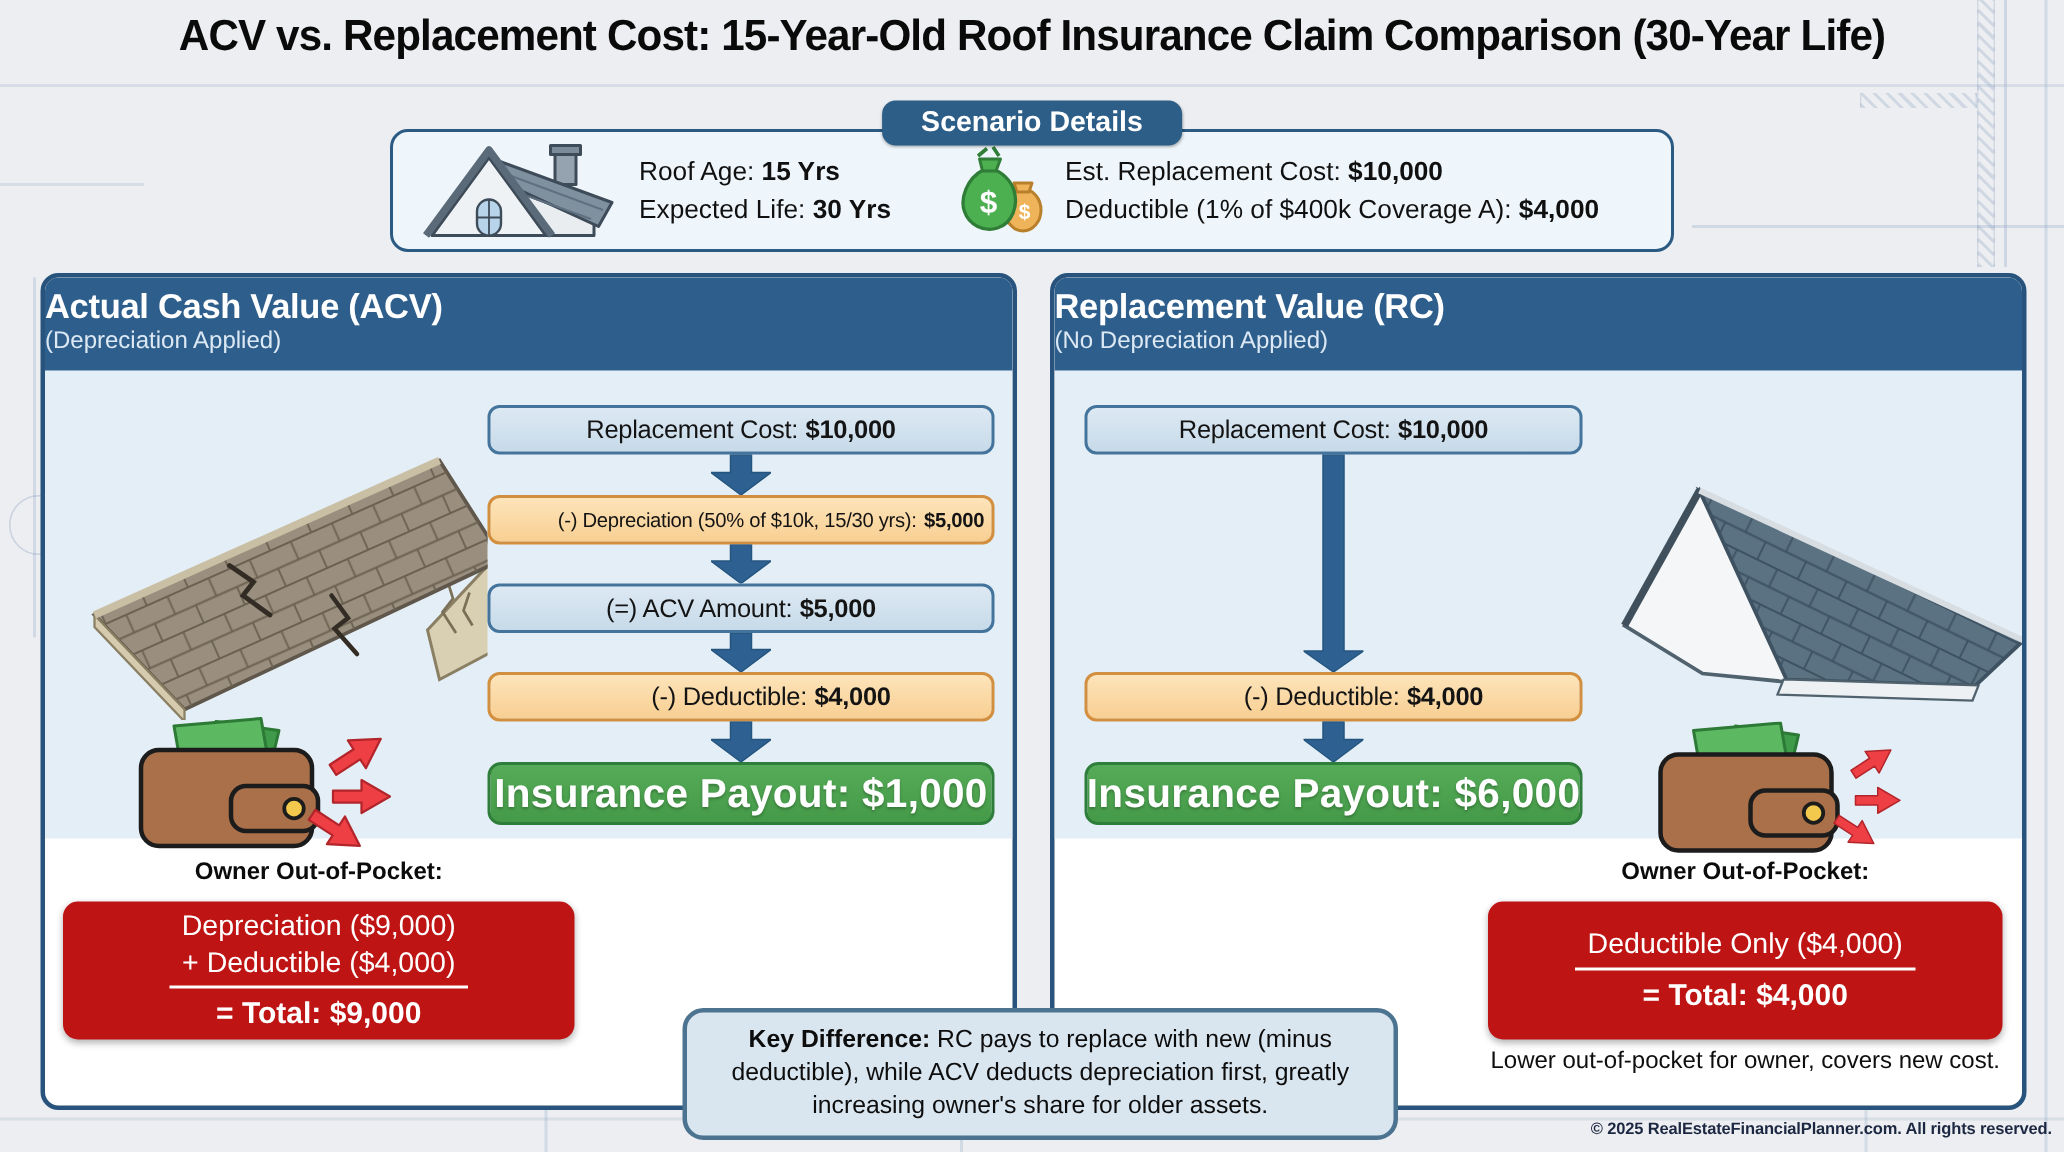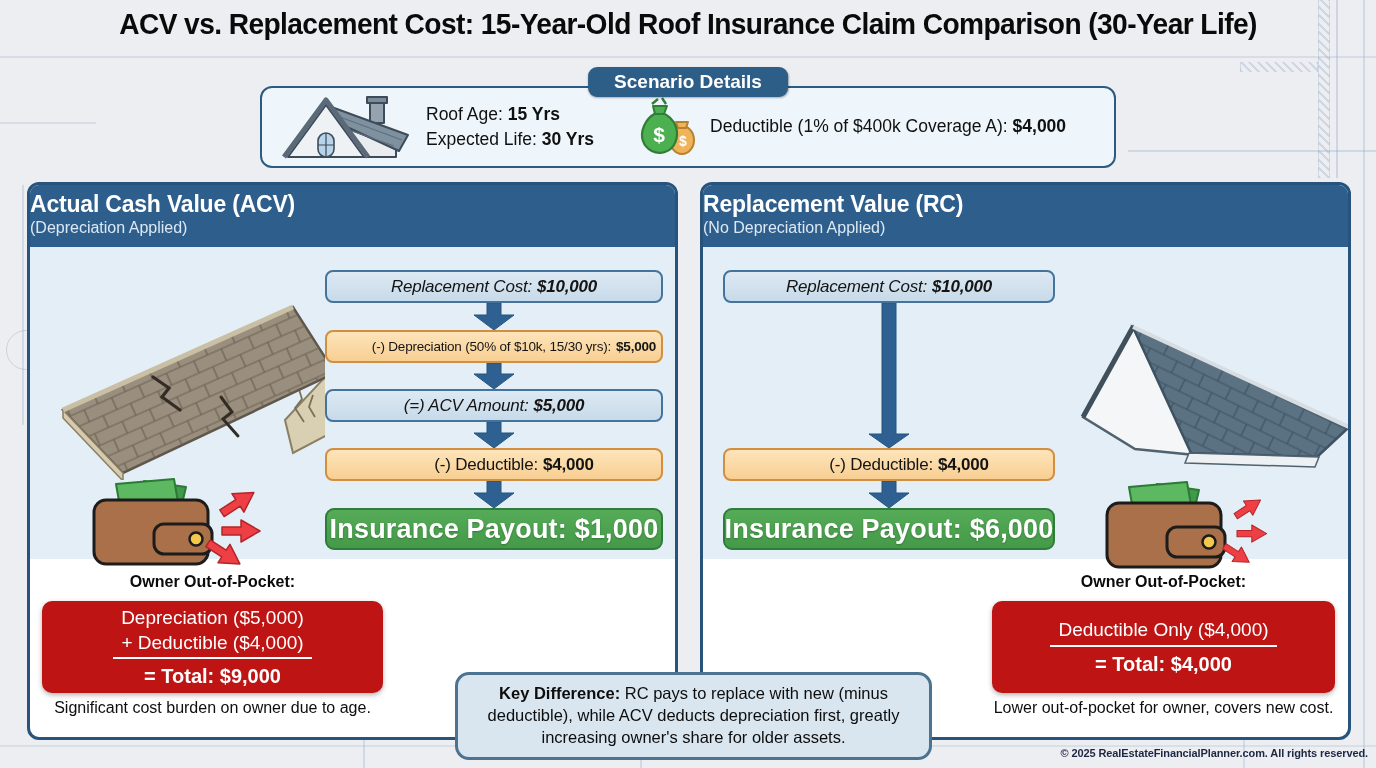--- a/index.html
+++ b/index.html
@@ -35,21 +35,21 @@
     border:3px solid #27537d; border-radius:12px; overflow:hidden; }
   .panel-head { position:absolute; left:0; top:0; width:100%; height:62px;
     background:#2e5f8c; color:#fff; text-align:left; padding-top:6px; }
   .panel-head .t { font-size:23px; font-weight:bold; letter-spacing:-0.2px; }
   .panel-head .s { font-size:16px; color:#dcE8f3; color:#dce8f3; margin-top:1px; }
   .blue-zone { position:absolute; left:0; top:62px; width:100%; height:312px; background:#e4eef6; }
 
   .flow-box { position:absolute; height:33px; border-radius:8px;
     display:flex; align-items:center; justify-content:center; gap:5px;
     font-size:17px; white-space:nowrap; color:#141414; letter-spacing:-0.2px; overflow:hidden; }
-  .fb-blue { background:linear-gradient(#dde9f3,#c7dae9); border:2px solid #44749c;font-style:italic; }
+  .fb-blue { background:linear-gradient(#dde9f3,#c7dae9); border:2px solid #44749c; }
   .fb-orange { background:linear-gradient(#fde4ba,#f8cf92); border:2px solid #d28f3f;padding-left:40px; }
   .fb-small { font-size:13.5px; }
   .flow-box b { font-weight:bold; }
   .payout { position:absolute; height:42px; border-radius:9px;
     background:linear-gradient(#55ab57,#449a48); border:2px solid #2f7d3a;
     color:#fff; font-weight:bold; font-size:27px; letter-spacing:.2px;
     display:flex; align-items:center; justify-content:center; white-space:nowrap;
     text-shadow:0 1px 2px rgba(0,0,0,.25); }
   .arr { position:absolute; width:40px; }
 
@@ -120,20 +120,21 @@
         <polygon points="40,25 52,25 50,31 42,31" fill="#efb45a" stroke="#b9802c" stroke-width="2"></polygon>
         <path d="M20,16 C8,22 4,36 7,44 C10,53 20,58 29,55 C39,52 43,40 40,30 C38,23 31,17 26,16 Z" fill="#4caf50" stroke="#2f7d36" stroke-width="2.2"></path>
         <polygon points="17,9 31,9 28,17 19,17" fill="#4caf50" stroke="#2f7d36" stroke-width="2"></polygon>
         <path d="M16,7 L22,2 M30,7 L26,1" stroke="#2f7d36" stroke-width="2.4" fill="none"></path>
         <text x="23" y="45" text-anchor="middle" font-family="Liberation Sans, sans-serif" font-weight="bold" font-size="21" fill="#ffffff">$</text>
         <text x="47" y="49" text-anchor="middle" font-family="Liberation Sans, sans-serif" font-weight="bold" font-size="14" fill="#ffffff">$</text>
       </g>
     </svg>
 
     <div class="scen-text" style="margin-left:12px;">
+      <div><span>Est. Replacement Cost: </span><b>$10,000</b></div>
       <div><span>Deductible (1% of $400k Coverage A): </span><b>$4,000</b></div>
     </div>
   </div>
 
   <div class="panel" style="left:27px;">
     <div class="blue-zone"></div>
     <div class="panel-head">
       <div class="t">Actual Cash Value (ACV)</div>
       <div class="s">(Depreciation Applied)</div>
     </div>
@@ -204,25 +205,24 @@
         <b>$4,000</b>
     </div>
     <svg class="arr" style="left:444px;top:296px;" width="40" height="27" viewBox="0 0 40 27">
         <polygon points="13,0 27,0 27,12 40,12 20,27 0,12 13,12" fill="#2e6191" stroke="#24557f"></polygon>
       </svg>
 
     <div class="payout" style="left:295px;top:323px;width:338px;">Insurance Payout: $1,000</div>
 
     <div class="oop-heading" style="left:10px;top:388px;width:345px;">Owner Out-of-Pocket:</div>
     <div class="red-box" style="left:12px;top:416px;width:341px;">
-      <div class="line">Depreciation ($5,000)</div>
+      <div class="line">Depreciation ($9,000)</div>
       <div class="line u">+ Deductible ($4,000)</div>
       <div class="total">= Total: $9,000</div>
     </div>
-    <div class="panel-caption" style="left:12px;top:514px;width:341px;">Significant cost burden on owner due to age.</div>
   </div>
 
   <div class="panel" style="left:700px;">
     <div class="blue-zone"></div>
     <div class="panel-head">
       <div class="t">Replacement Value (RC)</div>
       <div class="s">(No Depreciation Applied)</div>
     </div>
 
     <svg width="280" height="195" viewBox="0 0 280 195" style="position:absolute;left:372px;top:112px;">

